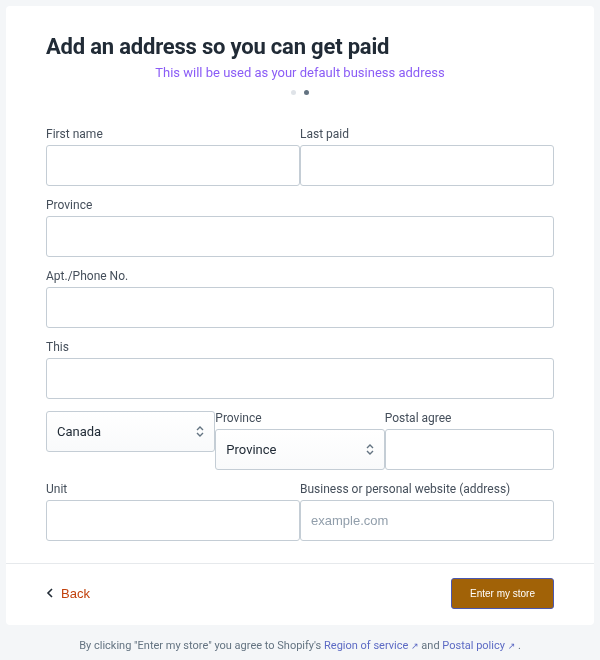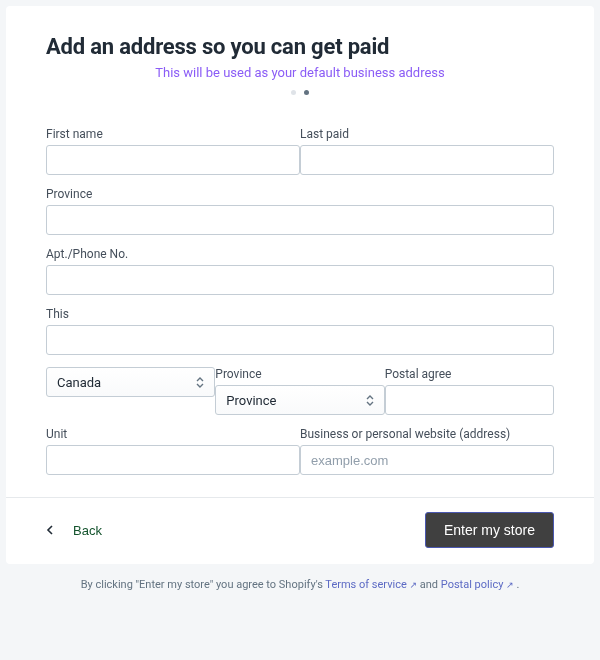--- a/index.html
+++ b/index.html
@@ -48,21 +48,21 @@
     .row { display: flex; }
     .field { flex: 1; margin-bottom: 12px; }
     .label {
       display: block;
       font-size: 12px;
       color: #454f5b;
       margin-bottom: 4px;
     }
     .input, .select {
       width: 100%;
-      height: 30px;
+      height: 41px;
       border: 1px solid #c4cdd5;
       border-radius: 3px;
       background: #fff;
       font-size: 13px;
       padding: 0 10px;
       color: #212b36;
     }
     .input::placeholder { color: #919eab; }
     .select {
       background: linear-gradient(to bottom, #ffffff, #f9fafb);
@@ -83,31 +83,31 @@
     .actions {
       display: flex;
       justify-content: space-between;
       align-items: center;
       padding-top: 14px;
     }
     .back-btn {
       background: none;
       border: none;
       font-size: 13px;
-      color: #14532d;
+      color: #c2410c;
       cursor: pointer;
       display: flex;
       align-items: center;
-      gap: 20px;
+      gap: 8px;
     }
     .submit-btn {
-      background: #404040;
+      background: #a16207;
       border: 1px solid #4a57b0;
       color: #ffffff;
-      font-size: 14px;
+      font-size: 10px;
       padding: 9px 18px;
       border-radius: 3px;
       cursor: pointer;
     }
     .footer {
       text-align: center;
       font-size: 11px;
       color: #637381;
       margin-top: 14px;
       padding: 0 10px;
@@ -209,17 +209,17 @@
           </svg>
       </span>
       <span>Back</span>
     </button>
     <button class="submit-btn">Enter my store</button>
   </div>
 </div>
 
 <div class="footer">
   <span>By clicking "Enter my store" you agree to Shopify's </span>
-  <a href="#"><span>Terms of service</span> <span class="ext-icon">↗</span></a>
+  <a href="#"><span>Region of service</span> <span class="ext-icon">↗</span></a>
   <span> and </span>
   <a href="#"><span>Postal policy</span> <span class="ext-icon">↗</span></a>
   <span> .</span>
 </div>
 
 </body></html>

